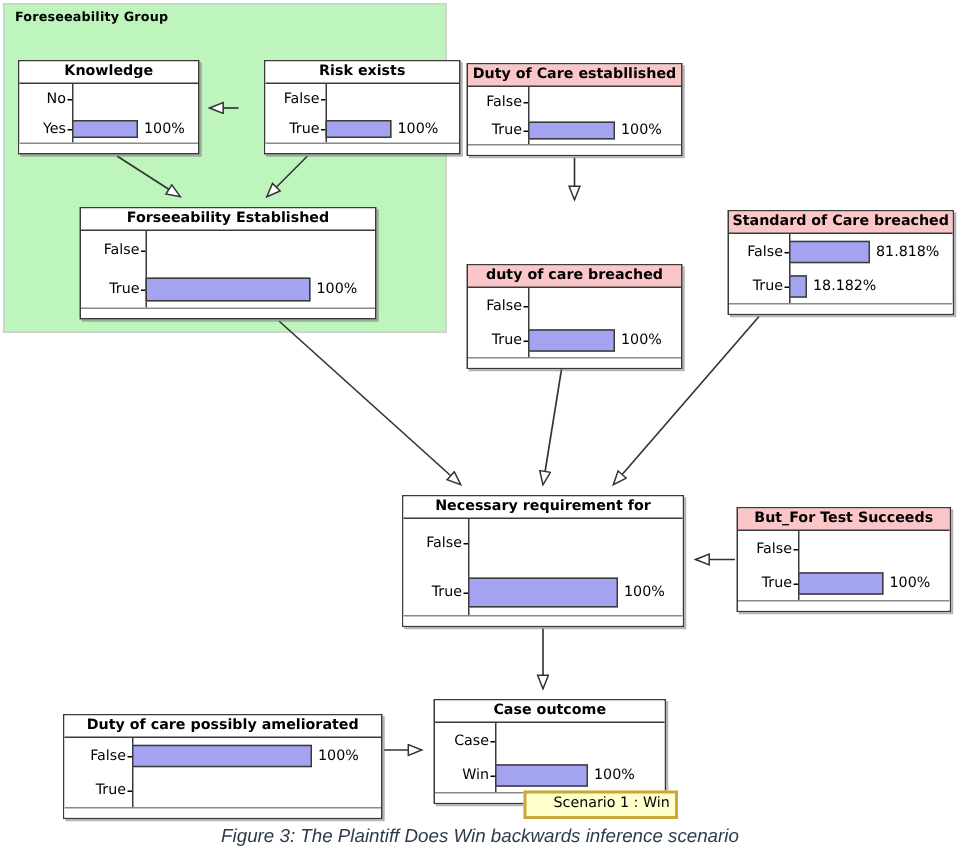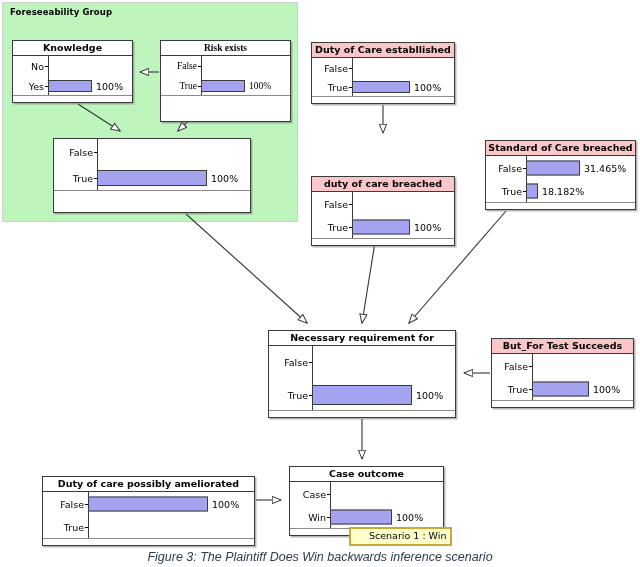--- a/index.html
+++ b/index.html
@@ -93,38 +93,39 @@
           </div>
           <div class="row" style="top: 20px; height: 20px;">
             <span class="row-label">Yes</span>
             <span class="tick"></span>
             <span class="bar" style="width: 44px; height: 12px; background: rgb(163, 163, 239);"></span>
             <span class="pct" style="left: 83px;">100%</span>
           </div>
           <div class="node-foot"></div>
         </div>
       </div>
-      <div class="node" style="left: 160px; top: 40px; width: 131px; height: 82px; font-family: Liberation Serif, serif;">
+      <div class="node" style="left: 176px; top: 40px; width: 131px; height: 63px;">
         <div class="node-title plain">Risk exists</div>
         <div class="node-body" style="height: 46px; --axis: 40px;">
           <div class="axisline" style="left: 40px;"></div>
           <div class="row" style="top: 0px; height: 20px;">
             <span class="row-label">False</span>
             <span class="tick"></span>
           </div>
           <div class="row" style="top: 20px; height: 20px;">
             <span class="row-label">True</span>
             <span class="tick"></span>
             <span class="bar" style="width: 44px; height: 12px; background: rgb(163, 163, 239);"></span>
             <span class="pct" style="left: 88px;">100%</span>
           </div>
           <div class="node-foot"></div>
         </div>
       </div>
       <div class="node" style="left: 53px; top: 138px; width: 198px; height: 75px;">
+        <div class="node-title plain">Forseeability Established</div>
         <div class="node-body" style="height: 58px; --axis: 43px;">
           <div class="axisline" style="left: 43px;"></div>
           <div class="row" style="top: 0px; height: 26px;">
             <span class="row-label">False</span>
             <span class="tick"></span>
           </div>
           <div class="row" style="top: 26px; height: 26px;">
             <span class="row-label">True</span>
             <span class="tick"></span>
             <span class="bar" style="width: 110px; height: 16px; background: rgb(163, 163, 239);"></span>
@@ -168,21 +169,21 @@
         </div>
       </div>
       <div class="node" style="left: 485px; top: 140px; width: 151px; height: 70px;">
         <div class="node-title pink">Standard of Care breached</div>
         <div class="node-body" style="height: 53px; --axis: 40px;">
           <div class="axisline" style="left: 40px;"></div>
           <div class="row" style="top: 0px; height: 23.5px;">
             <span class="row-label">False</span>
             <span class="tick"></span>
             <span class="bar" style="width: 54px; height: 15px; background: rgb(163, 163, 239);"></span>
-            <span class="pct" style="left: 98px;">31.465%</span>
+            <span class="pct" style="left: 98px;">81.818%</span>
           </div>
           <div class="row" style="top: 23.5px; height: 23.5px;">
             <span class="row-label">True</span>
             <span class="tick"></span>
             <span class="bar" style="width: 12px; height: 15px; background: rgb(163, 163, 239);"></span>
             <span class="pct" style="left: 56px;">18.182%</span>
           </div>
           <div class="node-foot"></div>
         </div>
       </div>

